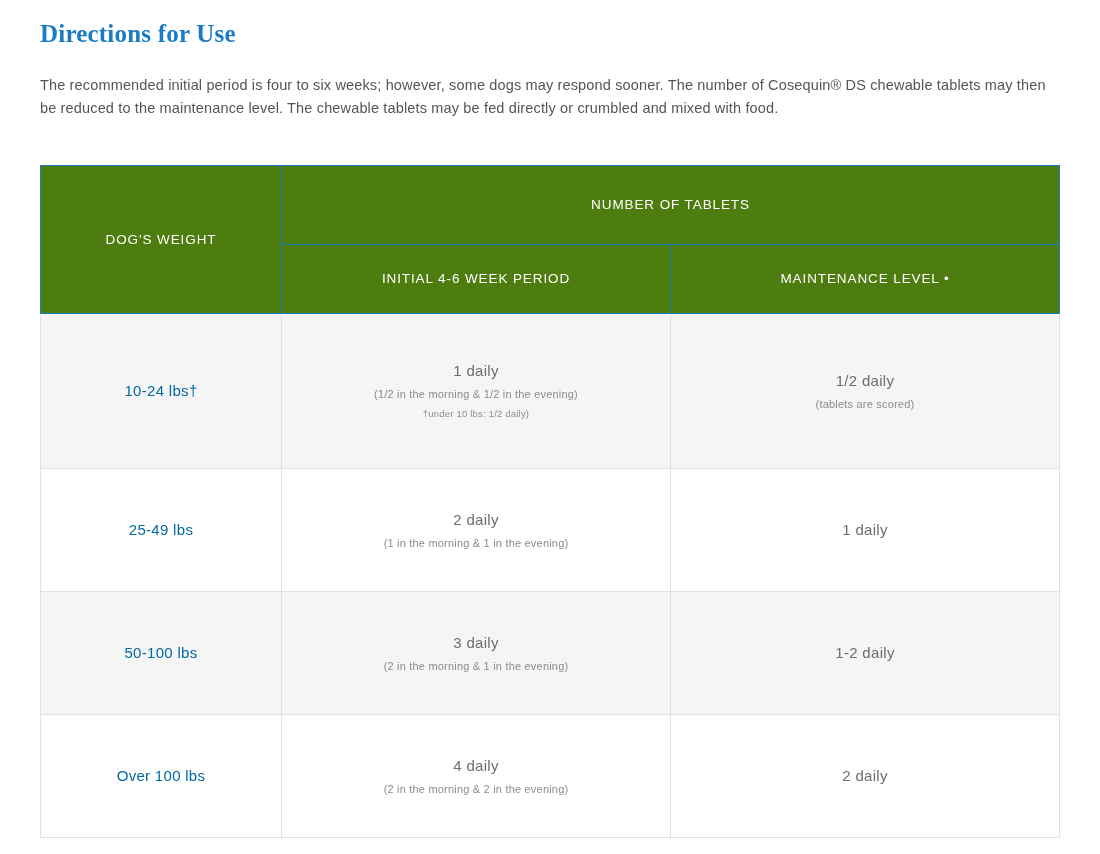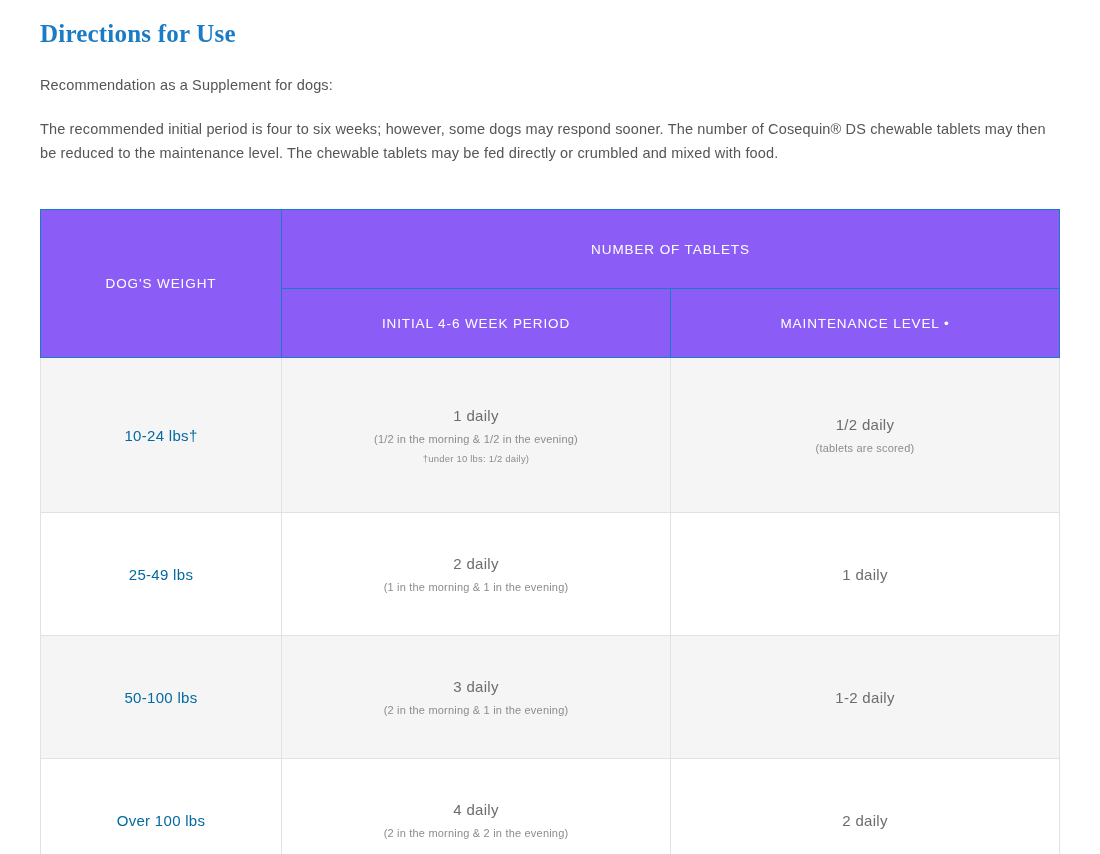--- a/index.html
+++ b/index.html
@@ -48,21 +48,21 @@
     border-collapse: collapse;
     width: 1020px;
     table-layout: fixed;
     margin-bottom: 34px;
   }
   table.dose-table th,
   table.dose-table td {
     border: 1px solid #e2e2e2;
   }
   .th-blue {
-    background: #8b5cf6;
+    background: #4d7c0f;
     color: #ffffff;
     border-color: #1a7cc4 !important;
     font-size: 13.5px;
     letter-spacing: 0.9px;
     font-weight: normal;
     text-align: center;
     padding: 10px 6px;
   }
   .th-blue.divider-left {
     border-left: 1px solid #cfe3f3 !important;
@@ -121,21 +121,20 @@
   .row-3 td.cell { height: 86px; }
   .row-4 td.cell { height: 86px; }
 </style>
 </head>
 <body>
 
 <div class="page">
 
   <h1 class="heading">Directions for Use</h1>
 
-  <p class="intro-line">Recommendation as a Supplement for dogs:</p>
 
   <p class="intro-para">The recommended initial period is four to six weeks; however, some dogs may respond sooner. The number of Cosequin® DS chewable tablets may then be reduced to the maintenance level. The chewable tablets may be fed directly or crumbled and mixed with food.</p>
 
   <table class="dose-table">
     <thead>
       <tr>
         <th class="th-blue th-weight" rowspan="2">DOG'S WEIGHT</th>
         <th class="th-blue th-top divider-left" colspan="2">NUMBER OF TABLETS</th>
       </tr>
       <tr>

